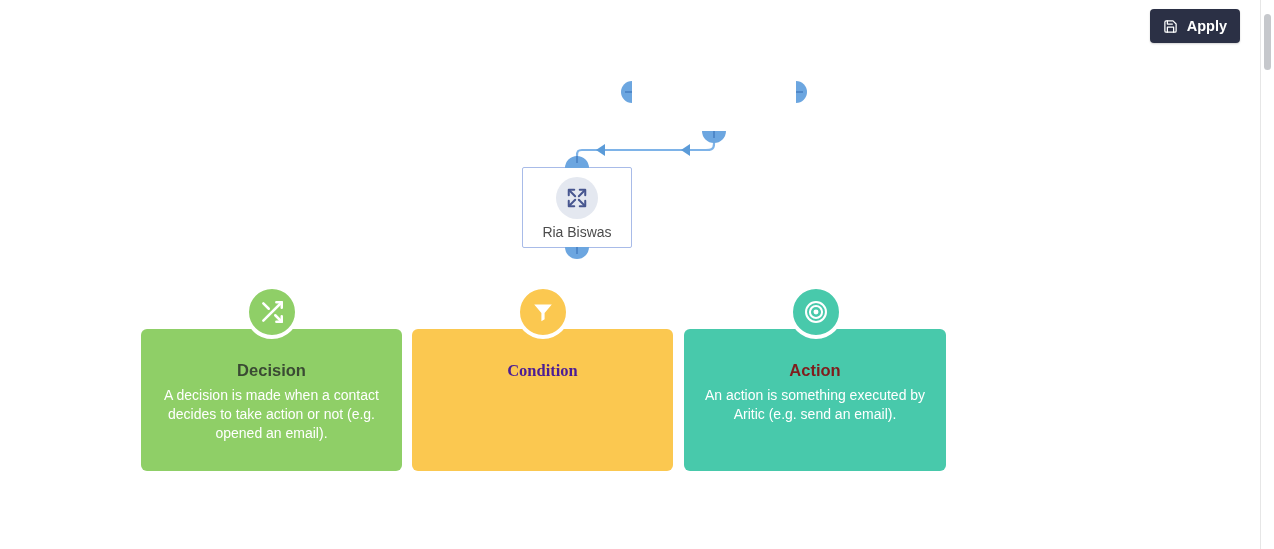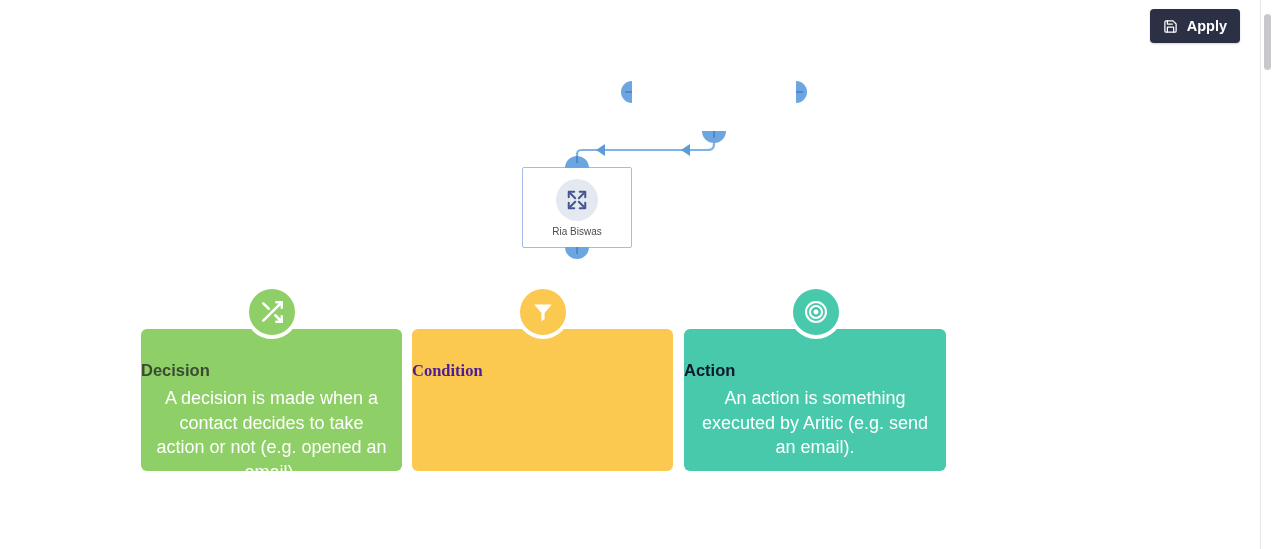--- a/index.html
+++ b/index.html
@@ -88,21 +88,21 @@
     border: 1.5px solid #f0a93c;
   }
   #node-zoomdemo .node-icon-wrap { background: #fdf3e3; }
 
   #node-ria {
     left: 522px; top: 167px;
     width: 110px; height: 81px;
     border: 1px solid #a8bbe8;
   }
   #node-ria .node-icon-wrap { background: #e4e8f0; width: 42px; height: 42px; }
-  #node-ria .node-label { font-size: 10px; text-align: center; }
+  #node-ria .node-label { font-size: 14px; text-align: center; }
 
   
   .handle {
     position: absolute;
     background: #6ca6e0;
     z-index: 25;
   }
   .handle.left {
     width: 11px; height: 22px;
     border-radius: 11px 0 0 11px;
@@ -157,37 +157,38 @@
   }
   .pal-card {
     position: absolute;
     top: 44px;
     width: 261px;
     height: 142px;
     border-radius: 6px;
     box-sizing: border-box;
     display: flex;
     flex-direction: column;
+    align-items: center;
     padding-top: 32px;
   }
   .pal-card.c0 { left: 0px;   background: #8fcf67; }
   .pal-card.c1 { left: 271px; background: #fbc850; }
   .pal-card.c2 { left: 543px; background: #48c9ab; width: 262px; }
 
   .pal-title {
     font-size: 16.5px;
     font-weight: bold;
     color: #3a4a33;
     margin-bottom: 5px;
     line-height: 1.2;
   }
   .pal-card.c1 .pal-title { color: #4c1d95; font-family: Liberation Serif, serif; }
-  .pal-card.c2 .pal-title { color: #0f172a; }
+  .pal-card.c2 .pal-title { color: #7f1d1d; }
   .pal-desc {
-    font-size: 18px;
+    font-size: 14px;
     color: #ffffff;
     text-align: center;
     line-height: 1.38;
     padding: 0 14px;
   }
 
   .pal-circle {
     position: absolute;
     top: 0;
     width: 54px;

